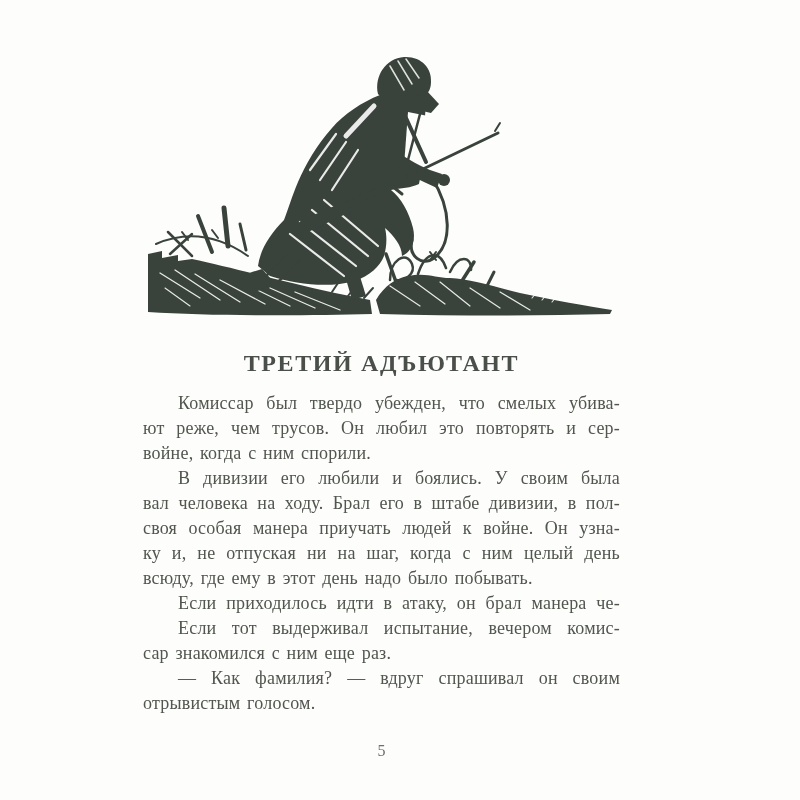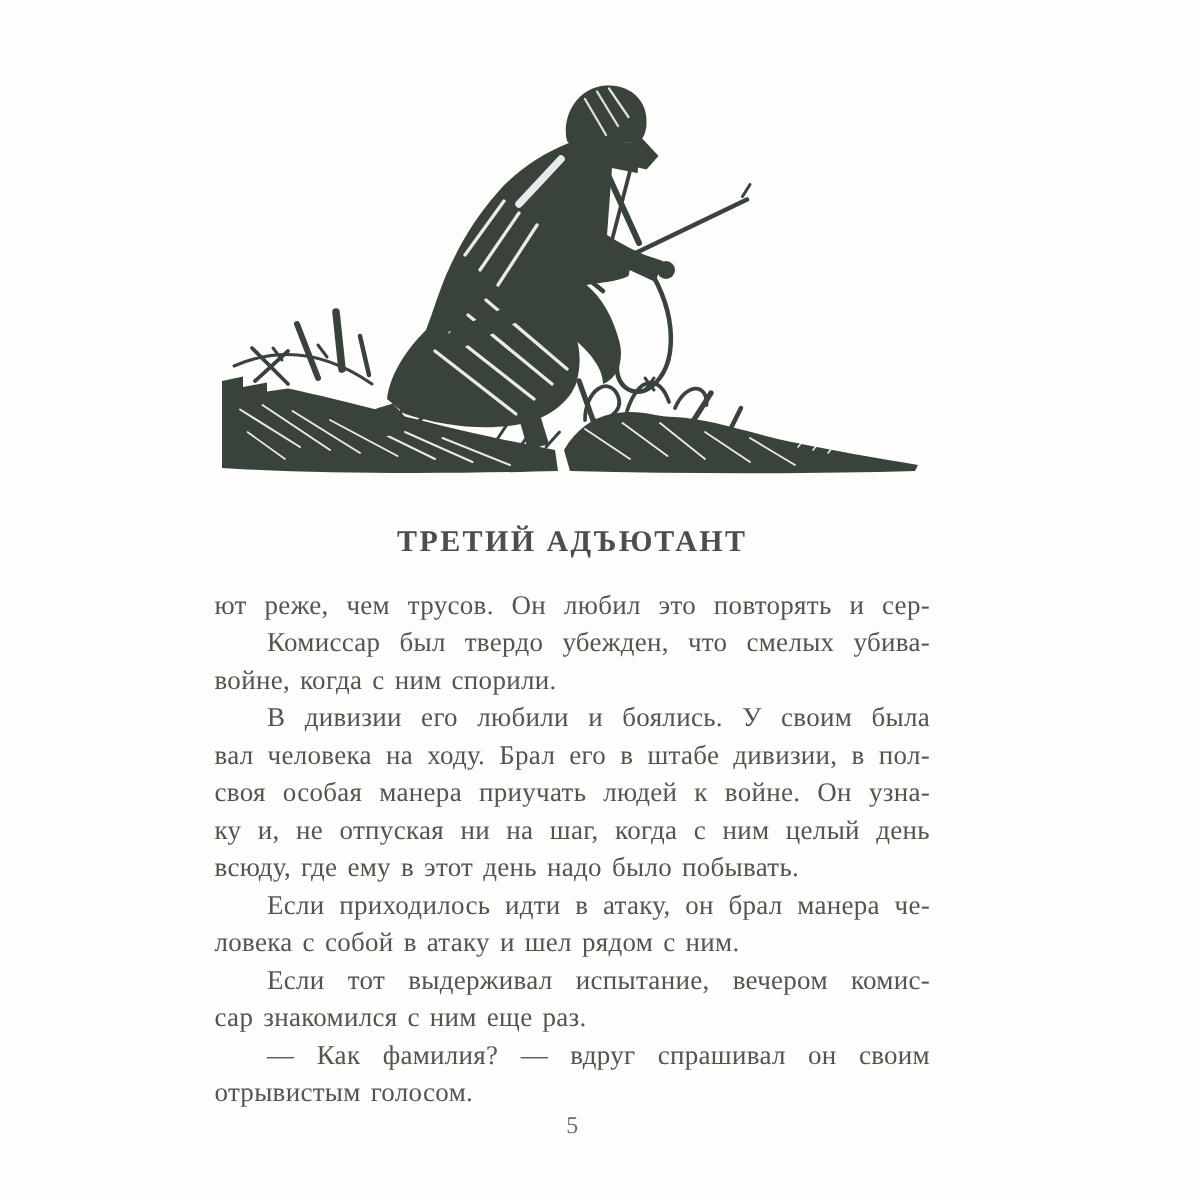--- a/index.html
+++ b/index.html
@@ -8,21 +8,21 @@
     --title:#4a4f4a;
     --paper:#fdfdfc;
     --pageno:#6b706a;
   }
   html,body{margin:0;padding:0;}
   body{width:800px;height:800px;background:#ffffff;font-family:"Liberation Serif", serif;}
   .page{position:relative;width:800px;height:800px;background:var(--paper);overflow:hidden;}
   .illustration{position:absolute;left:140px;top:48px;width:480px;height:270px;}
   .chapter-title{
     position:absolute;left:143px;top:350px;width:477px;
-    text-align:center;font-weight:bold;font-size:20px;letter-spacing:1.6px;
+    text-align:center;font-weight:bold;font-size:24px;letter-spacing:1.6px;
     color:var(--title);
   }
   .body-text{
     position:absolute;left:143px;top:391px;width:477px;
     font-size:18px;line-height:25px;color:var(--text);
     letter-spacing:0.2px;word-spacing:2px;
   }
   .text-line{
     text-align:justify;
     text-align-last:justify;
@@ -163,30 +163,29 @@
         <path class="ink" d="M112,224 C102,228 98,236 104,242 C112,247 126,242 132,232 L122,221 Z"></path>
 
         <path class="ink" d="M204,224 L218,222 L226,248 L212,252 Z"></path>
       </g>
     </g>
   </svg>
 
   <div class="chapter-title">ТРЕТИЙ АДЪЮТАНТ</div>
 
   <div class="body-text" id="body-text">
+      <div class="text-line first">Комиссар был твердо убежден, что смелых убива-</div>
       <div class="text-line">ют реже, чем трусов. Он любил это повторять и сер-</div>
-      <div class="text-line first">Комиссар был твердо убежден, что смелых убива-</div>
       <div class="text-line last">войне, когда с ним спорили.</div>
       <div class="text-line first">В дивизии его любили и боялись. У своим была</div>
       <div class="text-line">вал человека на ходу. Брал его в штабе дивизии, в пол-</div>
       <div class="text-line">своя особая манера приучать людей к войне. Он узна-</div>
       <div class="text-line">ку и, не отпуская ни на шаг, когда с ним целый день</div>
       <div class="text-line last">всюду, где ему в этот день надо было побывать.</div>
       <div class="text-line first">Если приходилось идти в атаку, он брал манера че-</div>
-      <div class="text-line last">ловека с собой в атаку и шел рядом с ним.</div>
       <div class="text-line first">Если тот выдерживал испытание, вечером комис-</div>
       <div class="text-line last">сар знакомился с ним еще раз.</div>
       <div class="text-line first">— Как фамилия? — вдруг спрашивал он своим</div>
       <div class="text-line last">отрывистым голосом.</div>
     </div>
 
   <div class="page-number">5</div>
 
 </div>
 

